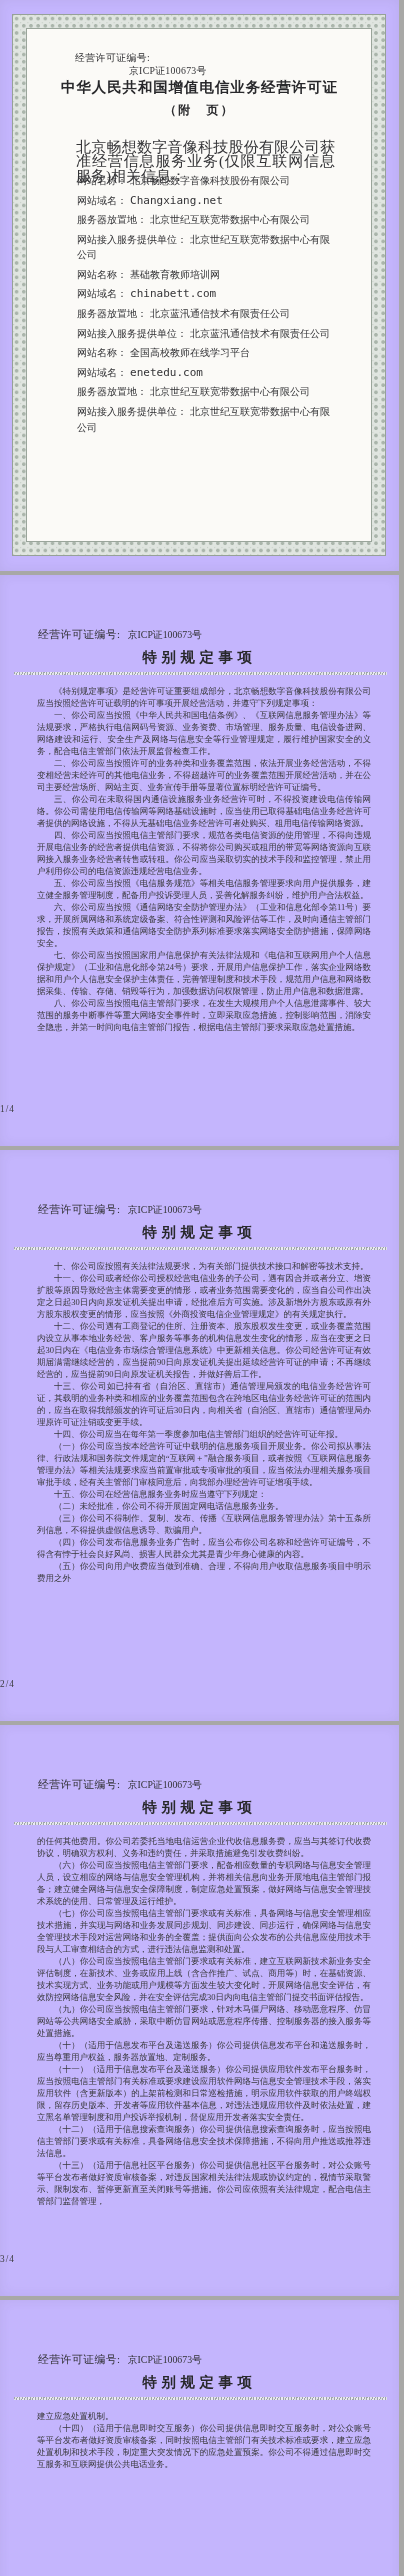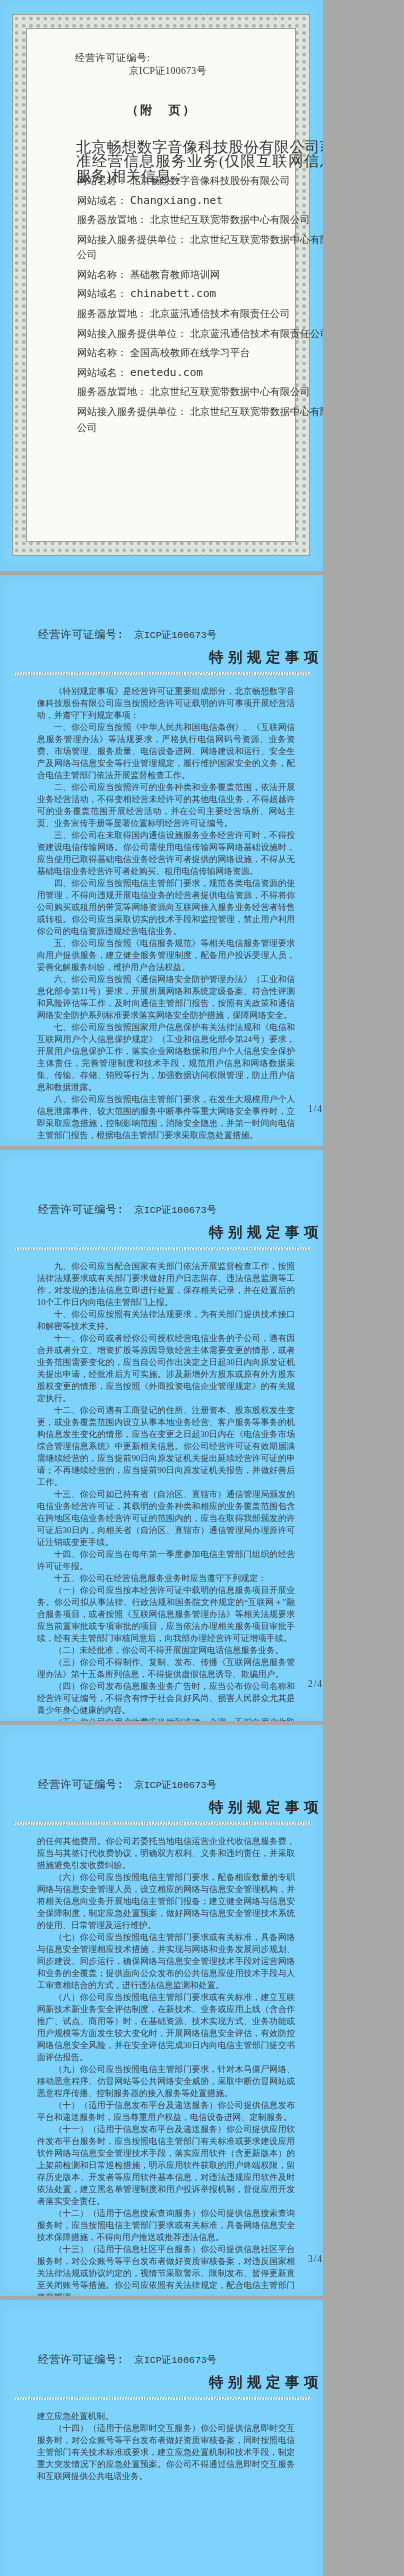--- a/index.html
+++ b/index.html
@@ -4,23 +4,23 @@
 <style>
   html,body{margin:0;padding:0;}
   body{
     width:405px;
     background:#a8a8a6;
     font-family:"Liberation Serif","DejaVu Serif",serif;
     color:#38383b;
   }
   .page{
     position:relative;
-    width:323px;
+    width:399px;
     height:571px;
-    background:#7dd3fc;
+    background:#c4b5fd;
     margin-bottom:4.1px;
     overflow:hidden;
     box-shadow:inset 0 0 11.3px rgba(60,60,55,0.08);
   }
   .page:last-child{margin-bottom:0;}
 
   
   .p1-frame{
     position:absolute;left:12.4px;top:14.4px;right:13.4px;bottom:15.5px;
     background-color:#e0e5e0;
@@ -51,52 +51,53 @@
   }
   .p1-entries{position:absolute;top:173px;left:77px;width:259px;}
   .p1-entry{
     font-size:10px;line-height:15.5px;margin-bottom:4.1px;
     text-align:left;color:#333336;
   }
   .p1-entry .val{margin-left:3.1px;text-align:right;}
   .latin{font-family:"DejaVu Sans Mono","Liberation Mono",monospace;font-size:11px;}
 
   
-  .prov-head{position:absolute;top:53px;left:38px;white-space:nowrap;font-family:Liberation Mono, monospace;}
+  .prov-head{position:absolute;top:53px;left:38px;white-space:nowrap;}
   .prov-head .lbl{font-size:10.8px;letter-spacing:0.5px;color:#2e2e31;}
   .prov-head .val{font-size:9.8px;margin-left:5.2px;color:#333336;}
   .prov-title{
     position:absolute;top:73px;left:0;width:100%;
-    text-align:right;font-size:14.4px;font-weight:bold;letter-spacing:4.6px;color:#28282b;
+    text-align:center;font-size:14.4px;font-weight:bold;letter-spacing:4.6px;color:#28282b;
   }
   .prov-divider{
     position:absolute;top:97px;left:14.4px;right:12.4px;height:3.1px;
     background:repeating-linear-gradient(105deg,#98a39a 0 1px,#e6eae6 1px 2.6px,#98a39a 2.6px 3.6px,#f2f4f1 3.6px 5.2px);
     opacity:.85;
   }
   .prov-body{
     position:absolute;top:110px;left:37px;right:28px;
     font-size:8.5px;line-height:12px;text-align:justify;color:#38383b;
   }
   .prov-body p{margin:0;text-indent:17px;}
   .prov-body p.cont{text-indent:0;}
   .page-num{
     position:absolute;top:529px;left:0;width:100%;
-    text-align:right;font-size:9.3px;letter-spacing:1px;color:#3c3c3f;
+    text-align:left;font-size:9.3px;letter-spacing:1px;color:#3c3c3f;
   }
 </style>
 </head>
 <body>
 
 <div class="page">
   <div class="p1-frame">
     <div class="p1-inner"></div>
   </div>
   <div class="p1-licrow">经营许可证编号:</div>
   <div class="p1-licval">京ICP证100673号</div>
+  <div class="p1-title">中华人民共和国增值电信业务经营许可证</div>
   <div class="p1-subtitle">（附　页）</div>
   <div class="p1-intro">北京畅想数字音像科技股份有限公司获准经营信息服务业务(仅限互联网信息服务)相关信息：</div>
   <div class="p1-entries">
     <div class="p1-entry"><span>网站名称：</span><span class="val">北京畅想数字音像科技股份有限公司</span></div>
     <div class="p1-entry"><span>网站域名：</span><span class="val latin">Changxiang.net</span></div>
     <div class="p1-entry"><span>服务器放置地：</span><span class="val">北京世纪互联宽带数据中心有限公司</span></div>
     <div class="p1-entry"><span>网站接入服务提供单位：</span><span class="val">北京世纪互联宽带数据中心有限公司</span></div>
     <div class="p1-entry"><span>网站名称：</span><span class="val">基础教育教师培训网</span></div>
     <div class="p1-entry"><span>网站域名：</span><span class="val latin">chinabett.com</span></div>
     <div class="p1-entry"><span>服务器放置地：</span><span class="val">北京蓝汛通信技术有限责任公司</span></div>
@@ -130,28 +131,27 @@
 </div>
 
 <div class="page">
   <div class="prov-head">
     <span class="lbl">经营许可证编号:</span>
     <span class="val">京ICP证100673号</span>
   </div>
   <div class="prov-title">特别规定事项</div>
   <div class="prov-divider"></div>
   <div class="prov-body">
-    <p>九、你公司应当配合国家有关部门依法开展监督检查工作，按照法律法规要求或有关部门要求做好用户日志留存、违法信息监测等工作，对发现的违法信息立即进行处置，保存相关记录，并在处置后的10个工作日内向电信主管部门上报。</p>
     <p>十、你公司应按照有关法律法规要求，为有关部门提供技术接口和解密等技术支持。</p>
     <p>十一、你公司或者经你公司授权经营电信业务的子公司，遇有因合并或者分立、增资扩股等原因导致经营主体需要变更的情形，或者业务范围需要变化的，应当自公司作出决定之日起30日内向原发证机关提出申请，经批准后方可实施。涉及新增外方股东或原有外方股东股权变更的情形，应当按照《外商投资电信企业管理规定》的有关规定执行。</p>
     <p>十二、你公司遇有工商登记的住所、注册资本、股东股权发生变更，或业务覆盖范围内设立从事本地业务经营、客户服务等事务的机构信息发生变化的情形，应当在变更之日起30日内在《电信业务市场综合管理信息系统》中更新相关信息。你公司经营许可证有效期届满需继续经营的，应当提前90日向原发证机关提出延续经营许可证的申请；不再继续经营的，应当提前90日向原发证机关报告，并做好善后工作。</p>
     <p>十三、你公司如已持有省（自治区、直辖市）通信管理局颁发的电信业务经营许可证，其载明的业务种类和相应的业务覆盖范围包含在跨地区电信业务经营许可证的范围内的，应当在取得我部颁发的许可证后30日内，向相关省（自治区、直辖市）通信管理局办理原许可证注销或变更手续。</p>
     <p>十四、你公司应当在每年第一季度参加电信主管部门组织的经营许可证年报。</p>
+    <p>（一）你公司应当按本经营许可证中载明的信息服务项目开展业务。你公司拟从事法律、行政法规和国务院文件规定的“互联网＋”融合服务项目，或者按照《互联网信息服务管理办法》等相关法规要求应当前置审批或专项审批的项目，应当依法办理相关服务项目审批手续，经有关主管部门审核同意后，向我部办理经营许可证增项手续。</p>
     <p>十五、你公司在经营信息服务业务时应当遵守下列规定：</p>
-    <p>（一）你公司应当按本经营许可证中载明的信息服务项目开展业务。你公司拟从事法律、行政法规和国务院文件规定的“互联网＋”融合服务项目，或者按照《互联网信息服务管理办法》等相关法规要求应当前置审批或专项审批的项目，应当依法办理相关服务项目审批手续，经有关主管部门审核同意后，向我部办理经营许可证增项手续。</p>
     <p>（二）未经批准，你公司不得开展固定网电话信息服务业务。</p>
     <p>（三）你公司不得制作、复制、发布、传播《互联网信息服务管理办法》第十五条所列信息，不得提供虚假信息诱导、欺骗用户。</p>
     <p>（四）你公司发布信息服务业务广告时，应当公布你公司名称和经营许可证编号，不得含有悖于社会良好风尚、损害人民群众尤其是青少年身心健康的内容。</p>
     <p>（五）你公司向用户收费应当做到准确、合理，不得向用户收取信息服务项目中明示费用之外</p>
   </div>
   <div class="page-num">2/4</div>
 </div>
 
 <div class="page">
   <div class="prov-head">
@@ -159,21 +159,21 @@
     <span class="val">京ICP证100673号</span>
   </div>
   <div class="prov-title">特别规定事项</div>
   <div class="prov-divider"></div>
   <div class="prov-body">
     <p class="cont">的任何其他费用。你公司若委托当地电信运营企业代收信息服务费，应当与其签订代收费协议，明确双方权利、义务和违约责任，并采取措施避免引发收费纠纷。</p>
     <p>（六）你公司应当按照电信主管部门要求，配备相应数量的专职网络与信息安全管理人员，设立相应的网络与信息安全管理机构，并将相关信息向业务开展地电信主管部门报备；建立健全网络与信息安全保障制度，制定应急处置预案，做好网络与信息安全管理技术系统的使用、日常管理及运行维护。</p>
     <p>（七）你公司应当按照电信主管部门要求或有关标准，具备网络与信息安全管理相应技术措施，并实现与网络和业务发展同步规划、同步建设、同步运行，确保网络与信息安全管理技术手段对运营网络和业务的全覆盖；提供面向公众发布的公共信息应使用技术手段与人工审查相结合的方式，进行违法信息监测和处置。</p>
     <p>（八）你公司应当按照电信主管部门要求或有关标准，建立互联网新技术新业务安全评估制度，在新技术、业务或应用上线（含合作推广、试点、商用等）时，在基础资源、技术实现方式、业务功能或用户规模等方面发生较大变化时，开展网络信息安全评估，有效防控网络信息安全风险，并在安全评估完成30日内向电信主管部门提交书面评估报告。</p>
     <p>（九）你公司应当按照电信主管部门要求，针对木马僵尸网络、移动恶意程序、仿冒网站等公共网络安全威胁，采取中断仿冒网站或恶意程序传播、控制服务器的接入服务等处置措施。</p>
-    <p>（十）（适用于信息发布平台及递送服务）你公司提供信息发布平台和递送服务时，应当尊重用户权益，电信设备进网、定制服务。</p>
+    <p>（十）（适用于信息发布平台及递送服务）你公司提供信息发布平台和递送服务时，应当尊重用户权益，服务器放置地、定制服务。</p>
     <p>（十一）（适用于信息发布平台及递送服务）你公司提供应用软件发布平台服务时，应当按照电信主管部门有关标准或要求建设应用软件网络与信息安全管理技术手段，落实应用软件（含更新版本）的上架前检测和日常巡检措施，明示应用软件获取的用户终端权限，留存历史版本、开发者等应用软件基本信息，对违法违规应用软件及时依法处置，建立黑名单管理制度和用户投诉举报机制，督促应用开发者落实安全责任。</p>
     <p>（十二）（适用于信息搜索查询服务）你公司提供信息搜索查询服务时，应当按照电信主管部门要求或有关标准，具备网络信息安全技术保障措施，不得向用户推送或推荐违法信息。</p>
     <p>（十三）（适用于信息社区平台服务）你公司提供信息社区平台服务时，对公众账号等平台发布者做好资质审核备案，对违反国家相关法律法规或协议约定的，视情节采取警示、限制发布、暂停更新直至关闭账号等措施。你公司应依照有关法律规定，配合电信主管部门监督管理，</p>
   </div>
   <div class="page-num">3/4</div>
 </div>
 
 <div class="page">
   <div class="prov-head">
     <span class="lbl">经营许可证编号:</span>

